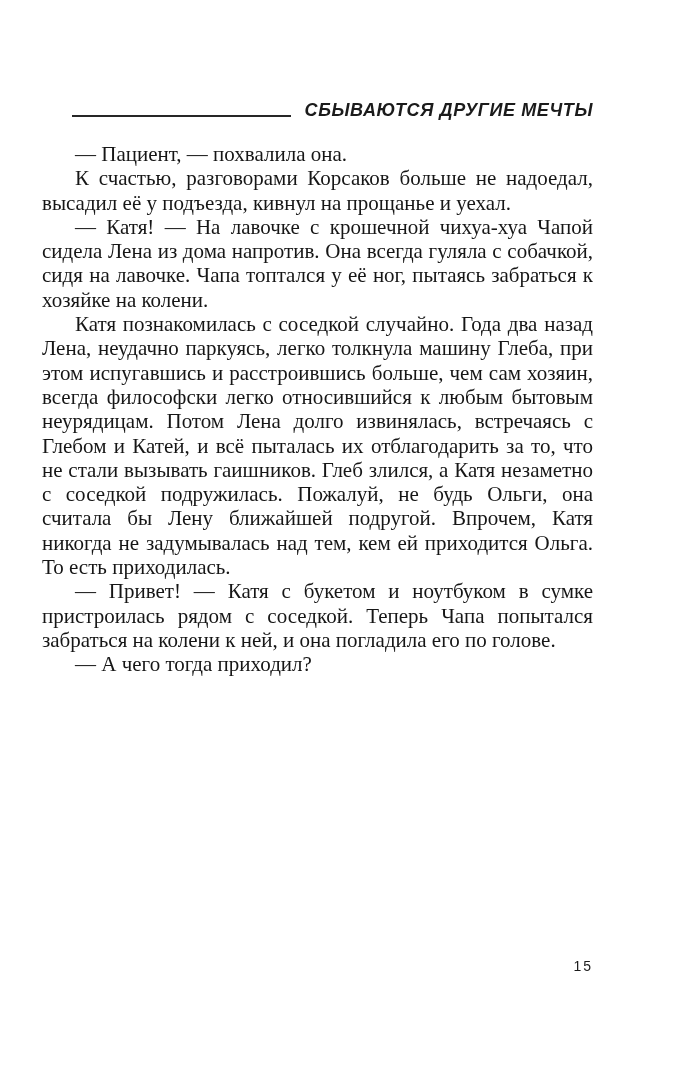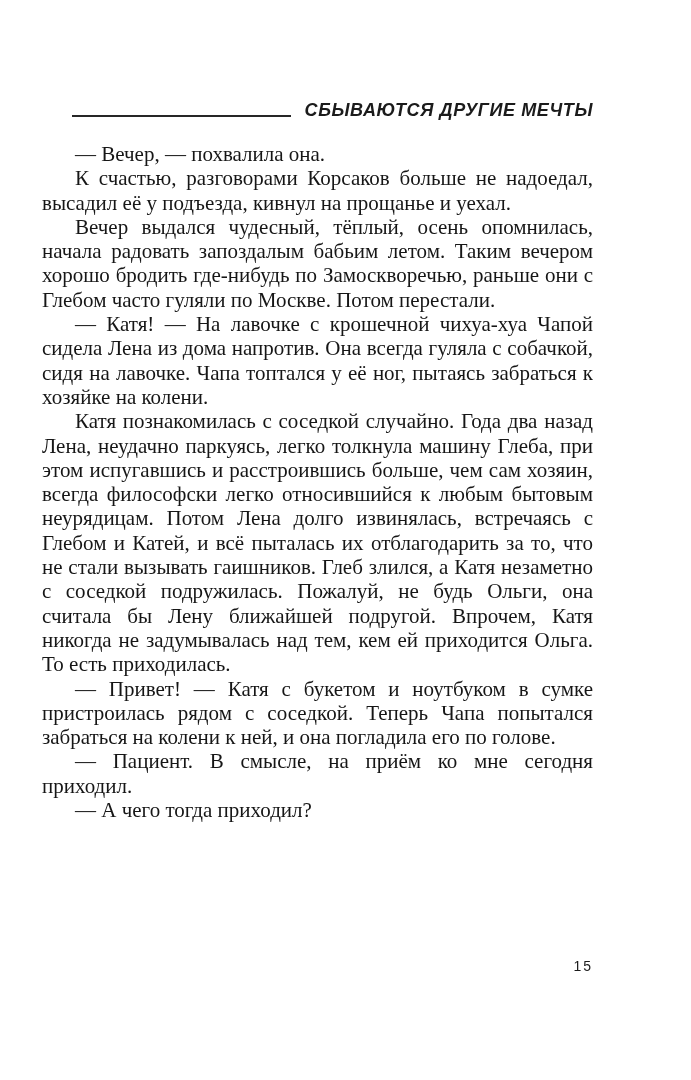--- a/index.html
+++ b/index.html
@@ -74,25 +74,23 @@
 <body>
 
 <div class="book-page">
 
   <div class="running-header">
     <span class="header-rule"></span>
     <span class="running-title">СБЫВАЮТСЯ ДРУГИЕ МЕЧТЫ</span>
   </div>
 
   <div class="text-body">
-      <p class="para">— Вечер, — похвалила она.</p>
+      <p class="para">— Пациент, — похвалила она.</p>
       <p class="para">К счастью, разговорами Корсаков больше не надоедал, высадил её у подъезда, кивнул на прощанье и уехал.</p>
-      <p class="para">Вечер выдался чудесный, тёплый, осень опомнилась, начала радовать запоздалым бабьим летом. Таким вечером хорошо бродить где-нибудь по Замоскворечью, раньше они с Глебом часто гуляли по Москве. Потом перестали.</p>
       <p class="para">— Катя! — На лавочке с крошечной чихуа-хуа Чапой сидела Лена из дома напротив. Она всегда гуляла с собачкой, сидя на лавочке. Чапа топтался у её ног, пытаясь забраться к хозяйке на колени.</p>
       <p class="para">Катя познакомилась с соседкой случайно. Года два назад Лена, неудачно паркуясь, легко толкнула машину Глеба, при этом испугавшись и расстроившись больше, чем сам хозяин, всегда философски легко относившийся к любым бытовым неурядицам. Потом Лена долго извинялась, встречаясь с Глебом и Катей, и всё пыталась их отблагодарить за то, что не стали вызывать гаишников. Глеб злился, а Катя незаметно с соседкой подружилась. Пожалуй, не будь Ольги, она считала бы Лену ближайшей подругой. Впрочем, Катя никогда не задумывалась над тем, кем ей приходится Ольга. То есть приходилась.</p>
       <p class="para">— Привет! — Катя с букетом и ноутбуком в сумке пристроилась рядом с соседкой. Теперь Чапа попытался забраться на колени к ней, и она погладила его по голове.</p>
-      <p class="para">— Пациент. В смысле, на приём ко мне сегодня приходил.</p>
       <p class="para">— А чего тогда приходил?</p>
     </div>
 
   <div class="page-number">15</div>
 
 </div>
 
 </body></html>

